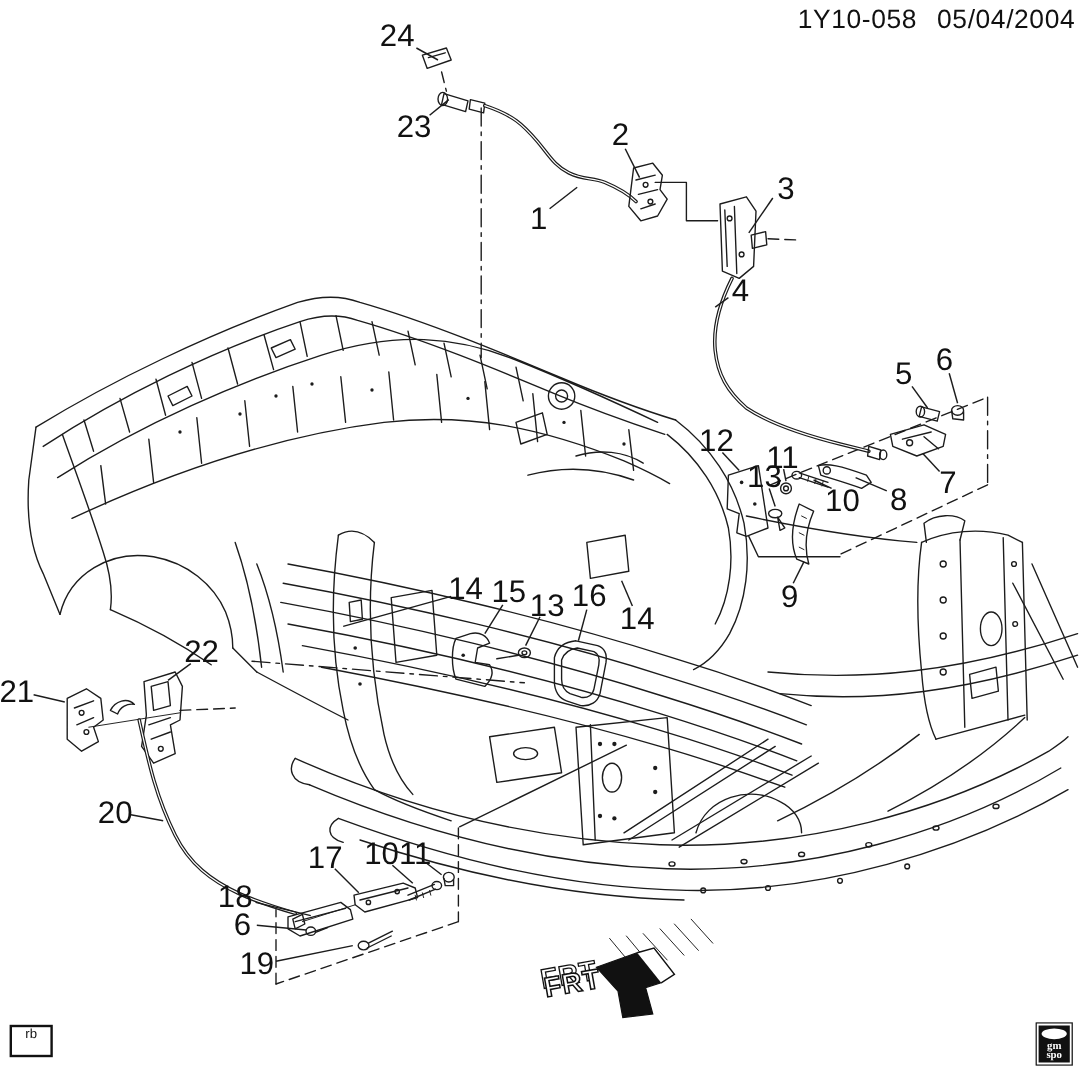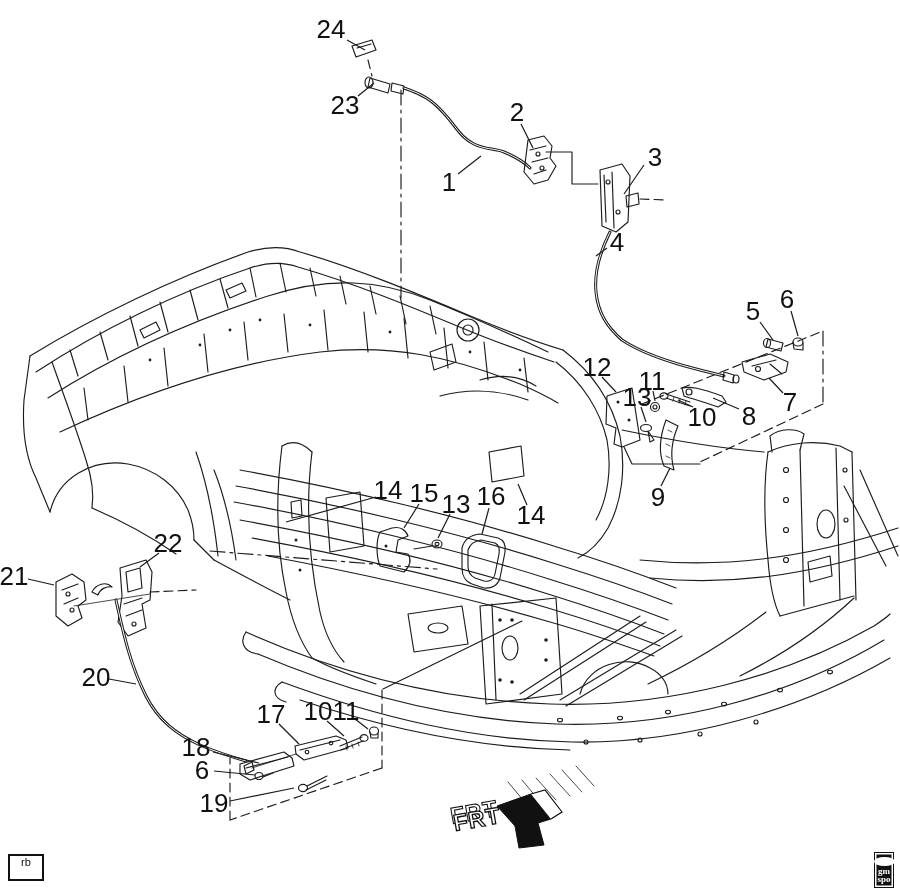--- a/index.html
+++ b/index.html
@@ -21,21 +21,21 @@
   .callout{font-family:"Liberation Sans",sans-serif;font-size:26px;
            fill:#111;text-anchor:middle;dominant-baseline:central;}
   
   .header{position:absolute;top:3px;right:4px;font-size:22px;
           letter-spacing:0.5px;white-space:nowrap;}
   .header span{margin-left:10px;}
   
   .rb-box{position:absolute;left:8px;bottom:11px;width:32px;height:23px;
           border:2.5px solid #111;display:flex;
           justify-content:center;font-size:11px;}
-  .gm-logo{position:absolute;right:6px;bottom:4px;width:20px;height:36px;
+  .gm-logo{position:absolute;right:6px;bottom:4px;width:31px;height:36px;
            background:#111;box-shadow:inset 0 0 0 1px #111, inset 0 0 0 2.5px #fff;
            display:flex;flex-direction:column;align-items:center;}
   .gm-logo .oval{width:21px;height:9px;background:#fff;border-radius:50%;
                  margin-top:4.5px;}
   .gm-logo .logo-text{font-family:"Liberation Serif",serif;font-weight:bold;
            font-size:9px;line-height:8.5px;color:#fff;text-align:center;margin-top:1px;}
   
   .frt-text{font-family:"Liberation Sans",sans-serif;font-size:23px;font-weight:bold;
             fill:#fff;stroke:#111;stroke-width:1.3;letter-spacing:1px;}
   .frt-text.back{fill:none;stroke-width:1.1;}
@@ -420,20 +420,24 @@
       </g>
 
   <g>
     <text class="frt-text back" x="452" y="824" transform="rotate(-10 452 824)">FRT</text>
     <text class="frt-text" x="455" y="831" transform="rotate(-10 455 831)">FRT</text>
     <path d="M497,806 L531,794 L551,819 L538,823 L544,845 L519,848 L515,826 Z" fill="#111" stroke="#111"></path>
     <path d="M531,794 L545,790 L562,812 L551,819" fill="#fff" stroke="#111" stroke-width="1.2"></path>
   </g>
 </svg>
 
+<div class="header">
+  <span>1Y10-058</span>
+  <span>05/04/2004</span>
+</div>
 
 <div class="rb-box">
   <span>rb</span>
 </div>
 <div class="gm-logo">
   <div class="oval"></div>
   <div class="logo-text">
     <span>gm</span><br>
     <span>spo</span>
   </div>

